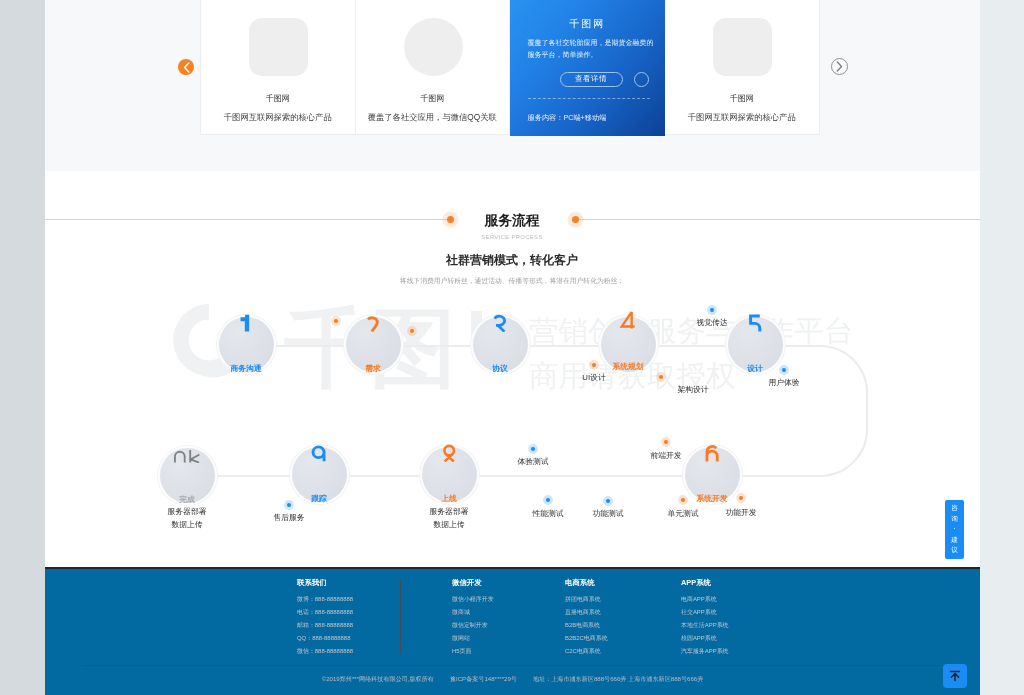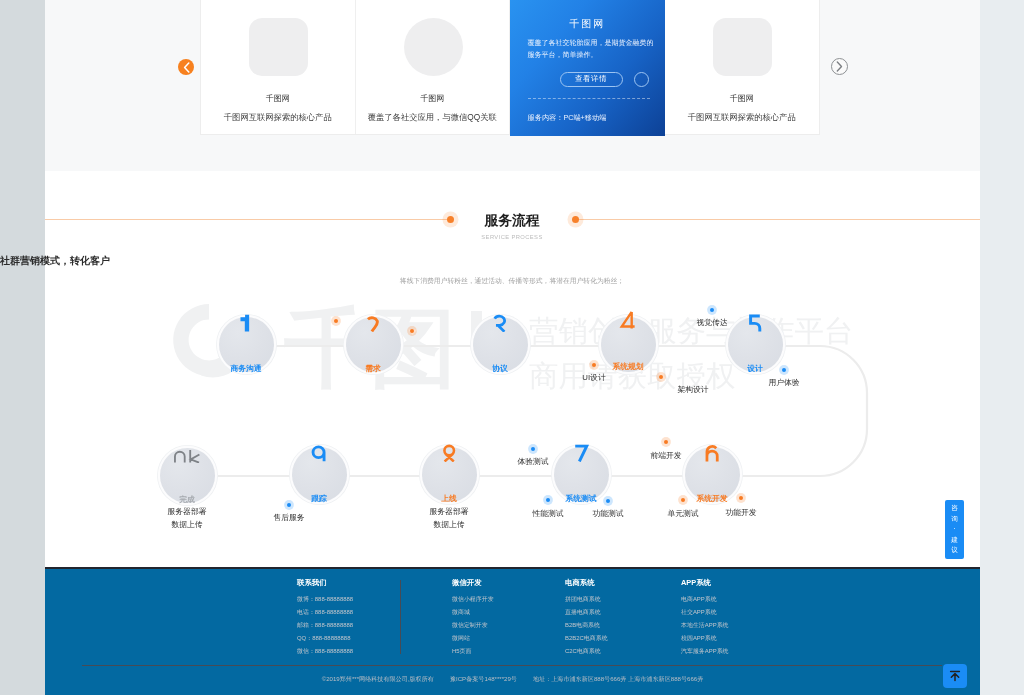--- a/index.html
+++ b/index.html
@@ -30,21 +30,21 @@
 
   .arrow-l{position:absolute;left:178px;top:59px;width:16px;height:16px;border-radius:50%;background:#f7811f;display:flex;align-items:center;justify-content:center;}
   .arrow-r{position:absolute;left:831px;top:58px;width:17px;height:17px;border-radius:50%;border:1.3px solid #8e9194;display:flex;align-items:center;justify-content:center;background:#fafafa;}
 
   .hrule{position:absolute;top:219px;height:1px;background:#f9cba7;}
   .hrule.l{left:45px;width:402px;}
   .hrule.r{left:578px;width:402px;}
   .dot-big{position:absolute;width:7px;height:7px;border-radius:50%;background:#f7812b;box-shadow:0 0 0 4.5px rgba(247,129,43,.17);}
   .sec-title{position:absolute;left:0;top:213.5px;width:1024px;text-align:center;font-size:13.8px;font-weight:700;color:#1f1f1f;letter-spacing:0;line-height:14px;}
   .sec-sub{position:absolute;left:0;top:233.5px;width:1024px;text-align:center;font-size:5.8px;color:#bcbcbc;letter-spacing:0.4px;}
-  .sec-h2{position:absolute;left:0;top:256px;width:1024px;text-align:left;font-size:10px;font-weight:700;color:#2b2b2b;letter-spacing:0;line-height:9px;}
+  .sec-h2{position:absolute;left:0;top:256px;width:1024px;text-align:center;font-size:12px;font-weight:700;color:#2b2b2b;letter-spacing:0;line-height:9px;}
   .sec-p{position:absolute;left:0;top:276.5px;width:1024px;text-align:center;font-size:6.8px;color:#9d9d9d;line-height:8px;}
 
   .flow{position:absolute;left:0;top:0;width:1024px;height:695px;}
   .node{position:absolute;width:55px;height:55px;border-radius:50%;
         background:radial-gradient(circle at 34% 28%,#e4e7ec 0%,#dee1e7 50%,#d8dce3 100%);
         box-shadow:0 0 0 2.2px #fcfcfd, 0 0 0 3px #eff1f3;
         display:flex;flex-direction:column;align-items:center;justify-content:center;padding-bottom:1px;gap:28px;}
   .node .num{line-height:0;display:flex;align-items:center;justify-content:center;height:18.4px;}
   .node .lbl{font-size:7.8px;font-weight:700;line-height:8px;margin-top:5px;}
   .n-blue .num,.n-blue .lbl{color:#1a8cf5;}
@@ -204,28 +204,20 @@
         </div>
         <div class="lbl">跟踪</div>
       </div>
       <div class="node n-orange" style="left: 421.5px; top: 446.5px;">
         <div class="num" aria-label="8">
           <svg width="18.40" height="18.4" viewBox="0 0 20 20">
             <path d="M10 2 A5.2 5.2 0 1 1 10 12.4 A5.2 5.2 0 1 1 10 2 M6.2 11 L15 19 M13.8 11 L5 19" fill="none" stroke="#f87b23" stroke-width="2.8"></path>
           </svg>
         </div>
         <div class="lbl">上线</div>
-      </div>
-      <div class="node n-blue" style="left: 553.5px; top: 446.5px;">
-        <div class="num" aria-label="7">
-          <svg width="18.40" height="18.4" viewBox="0 0 20 20">
-            <path d="M3.5 2.3 H16 L8 19" fill="none" stroke="#1a8cf5" stroke-width="3.2"></path>
-          </svg>
-        </div>
-        <div class="lbl">系统测试</div>
       </div>
       <div class="node n-orange" style="left: 684.5px; top: 446.5px;">
         <div class="num" aria-label="6">
           <svg width="18.40" height="18.4" viewBox="0 0 20 20">
             <path d="M14.4 4.6 A5.8 5.8 0 0 0 4.3 8.5 L4.3 19 M4.3 13.3 A5.6 5.6 0 0 1 15.5 13.3 L15.5 19" fill="none" stroke="#f87b23" stroke-width="3.0"></path>
           </svg>
         </div>
         <div class="lbl">系统开发</div>
       </div>
       <div class="tick orange" style="left: 333.6px; top: 318.6px;"></div>

